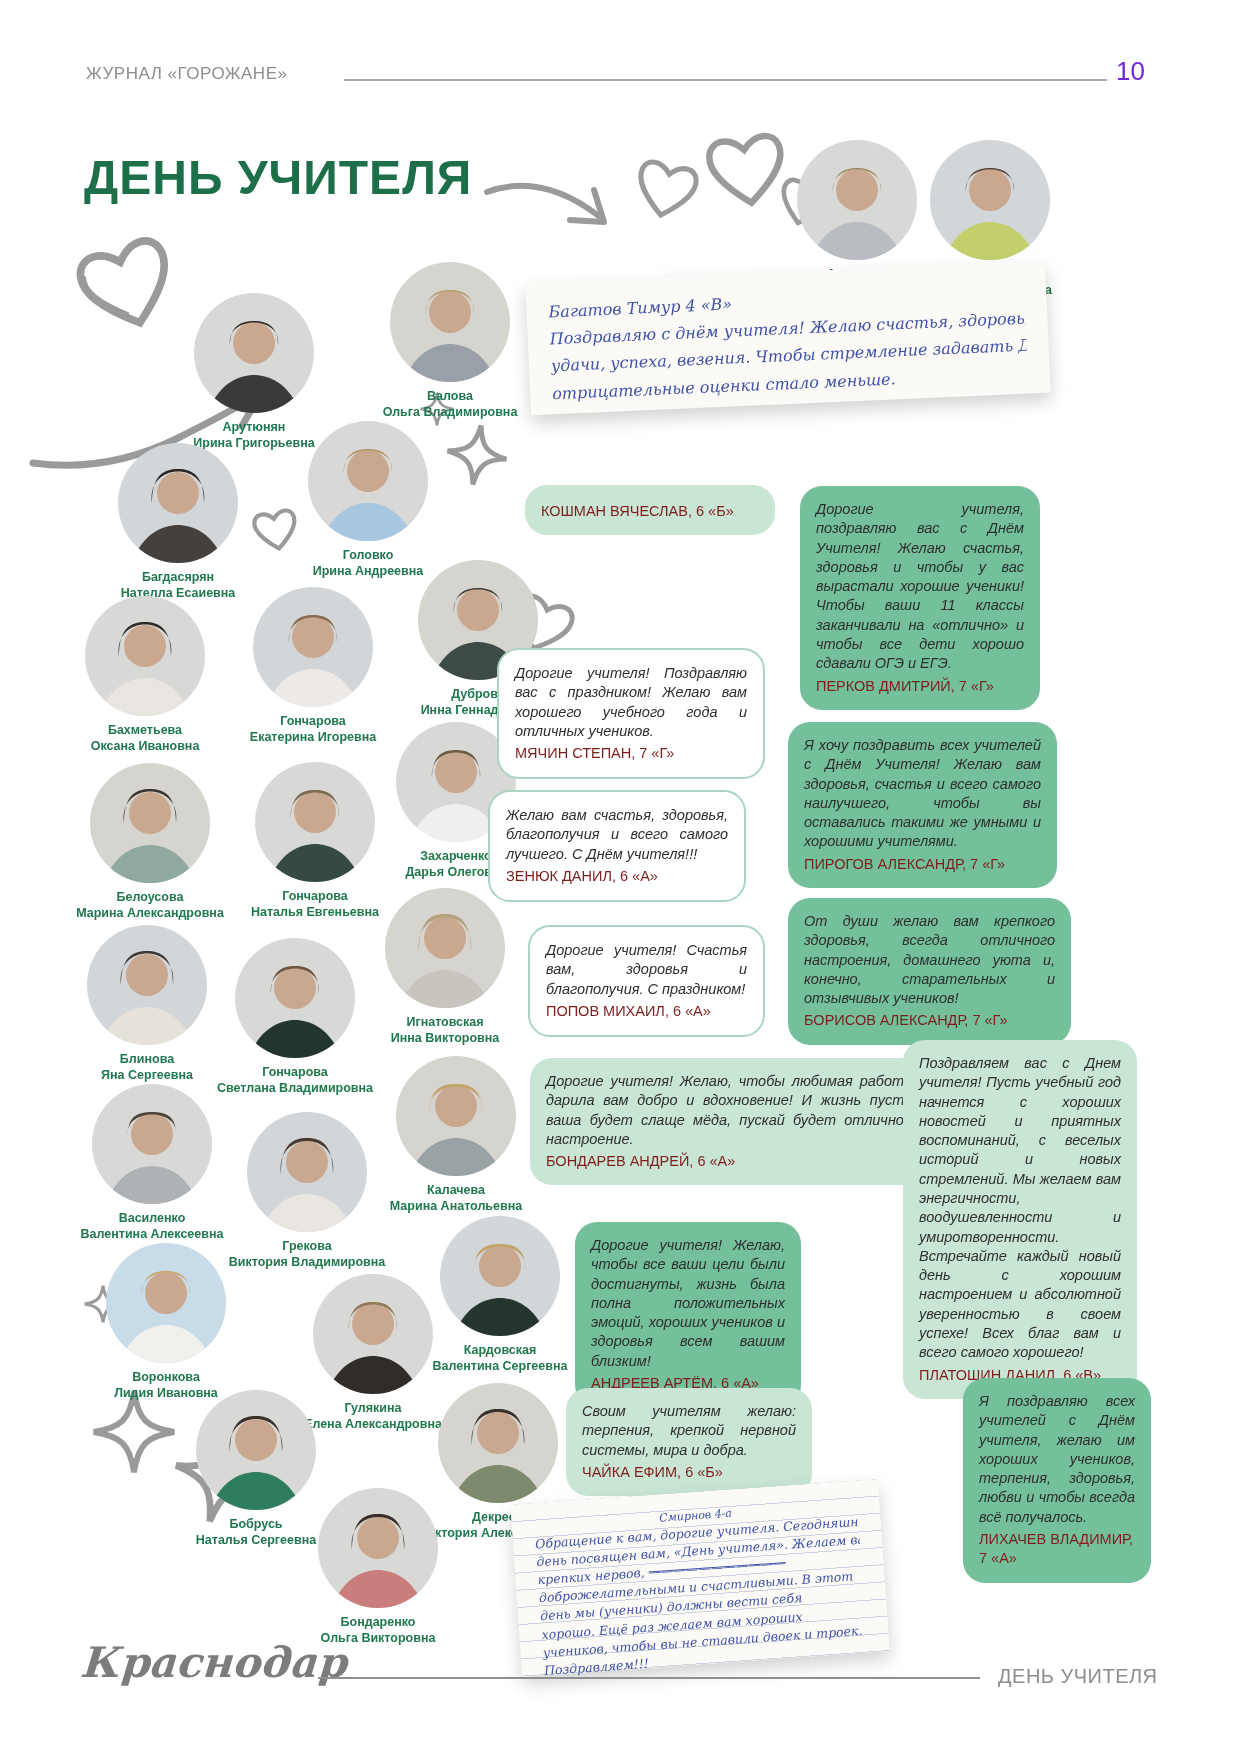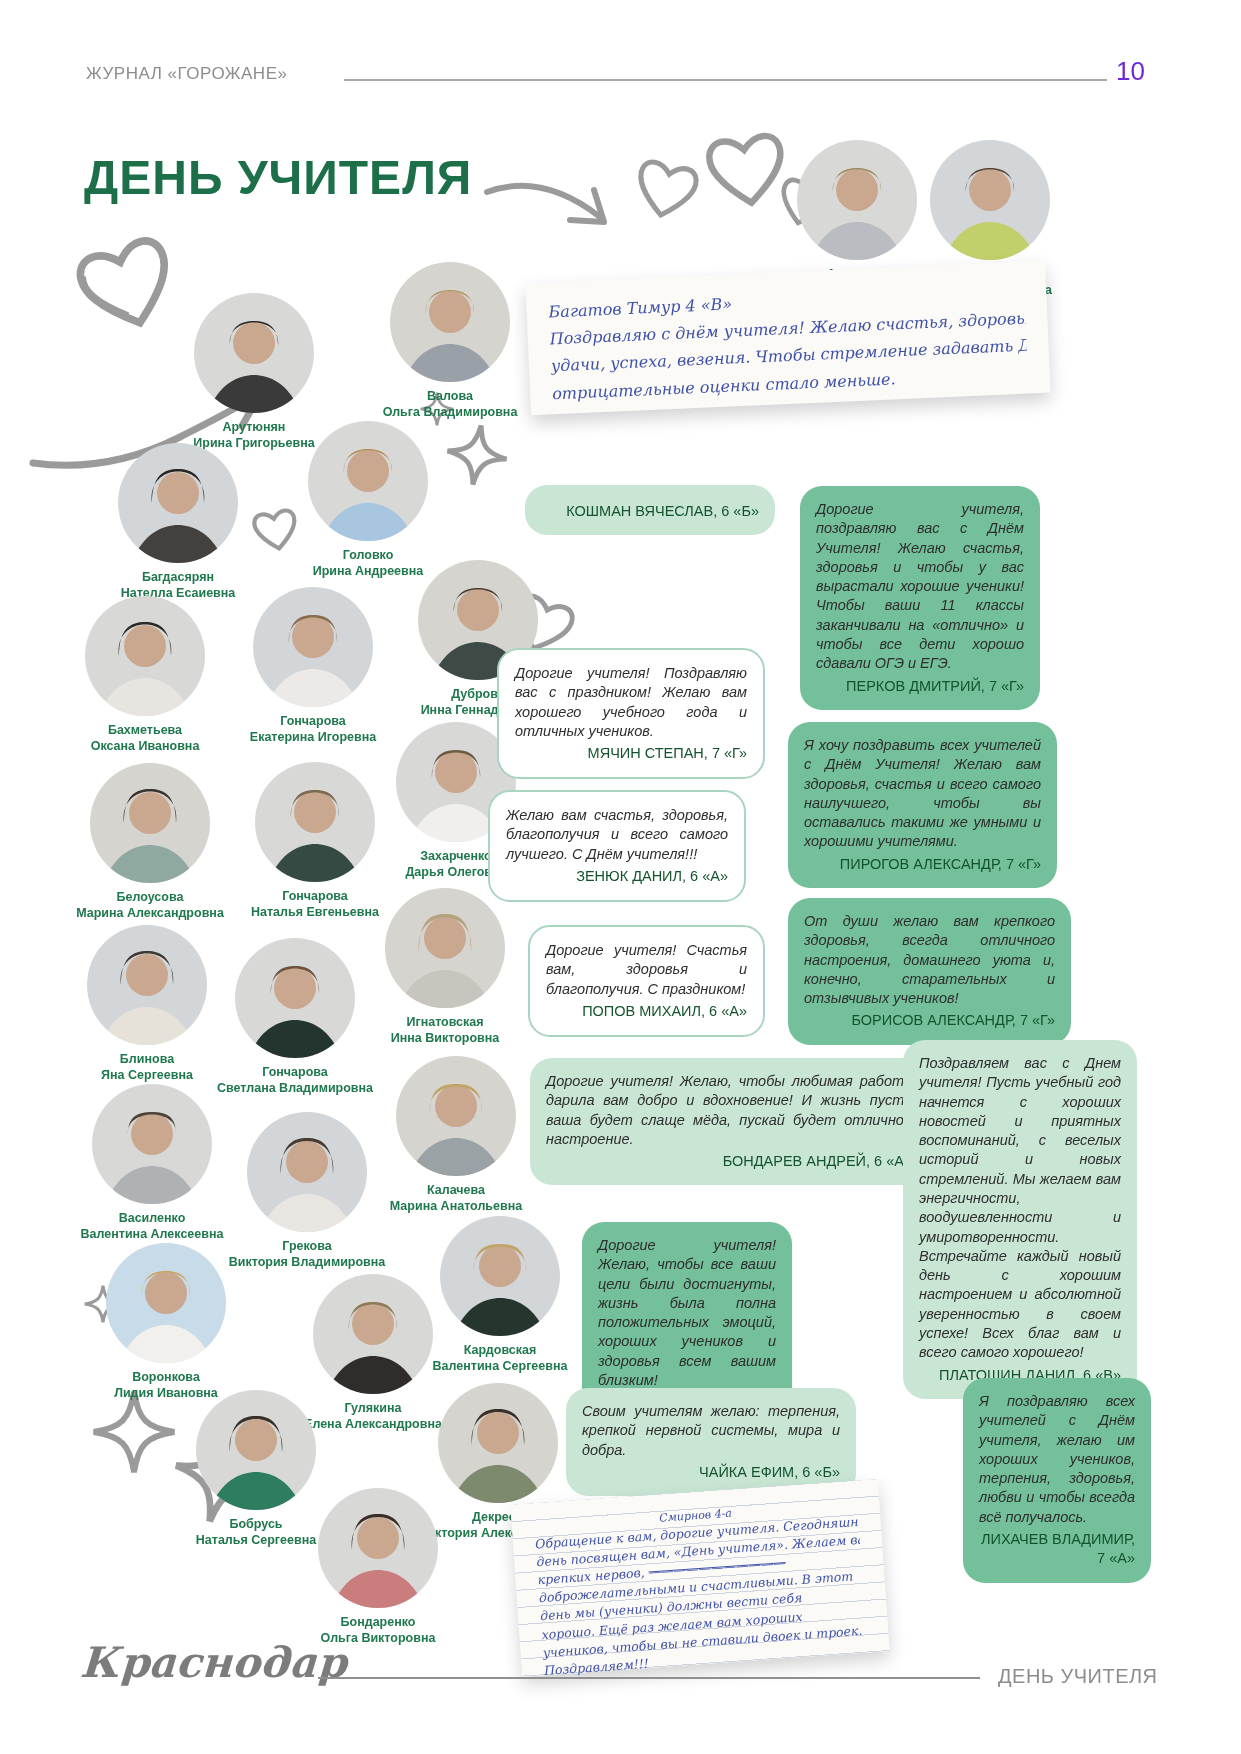--- a/index.html
+++ b/index.html
@@ -23,21 +23,21 @@
   .photo svg{display:block;width:100%;height:100%;}
   .tname{position:absolute;top:126px;left:50%;transform:translateX(-50%);width:230px;
          text-align:center;font-size:12.5px;font-weight:bold;color:#20784e;line-height:1.3;}
   .tname span{display:block;}
   
   .bubble{position:absolute;padding:14px 16px;border-radius:22px;font-style:italic;
           font-size:14.5px;line-height:1.33;color:#2e2e2e;text-align:justify;box-sizing:border-box;}
   .b-light{background:#c9e6d5;}
   .b-solid{background:#74c09b;}
   .b-outline{background:#ffffff;border:2px solid #a9d5c0;}
-  .sig{display:block;text-align:right;font-style:normal;margin-top:3px;color:#14532d;}
+  .sig{display:block;text-align:left;font-style:normal;margin-top:3px;color:#7f1d1d;}
   
   .note{position:absolute;background:#fbfaf6;box-shadow:0 8px 18px rgba(0,0,0,.18);
         font-family:"DejaVu Serif",serif;font-style:italic;color:#3f51a8;padding:16px 22px;box-sizing:border-box;}
   .note .nline{white-space:nowrap;overflow:hidden;}
   .note1{left:528px;top:272px;width:520px;height:132px;transform:rotate(-2.5deg);font-size:16px;line-height:1.7;}
   .note2{left:516px;top:1492px;width:368px;height:172px;transform:rotate(-4deg);font-size:12.5px;line-height:1.45;
          background-image:repeating-linear-gradient(#fbfaf6 0 16.2px,#cdd3e0 16.2px 17.2px);}
   .note2 .ntitle{font-size:11px;text-align:center;}
   .struck{text-decoration:line-through;}
   
@@ -449,25 +449,25 @@
     <span class="sig">ЗЕНЮК ДАНИЛ, 6 «А»</span>
   </div>
   <div class="bubble b-outline" style="left:528px;top:925px;width:237px;">
     <span>Дорогие учителя! Счастья вам, здоровья и благополучия. С праздником!</span>
     <span class="sig">ПОПОВ МИХАИЛ, 6 «А»</span>
   </div>
   <div class="bubble b-light" style="left:530px;top:1058px;width:398px;">
     <span>Дорогие учителя! Желаю, чтобы любимая работа дарила вам добро и вдохновение! И жизнь пусть ваша будет слаще мёда, пускай будет отличное настроение.</span>
     <span class="sig">БОНДАРЕВ АНДРЕЙ, 6 «А»</span>
   </div>
-  <div class="bubble b-solid" style="left:575px;top:1222px;width:210px;margin-left:7px;">
+  <div class="bubble b-solid" style="left:575px;top:1222px;width:226px;">
     <span>Дорогие учителя! Желаю, чтобы все ваши цели были достигнуты, жизнь была полна положительных эмоций, хороших учеников и здоровья всем вашим близким!</span>
     <span class="sig">АНДРЕЕВ АРТЁМ, 6 «А»</span>
   </div>
-  <div class="bubble b-light" style="left:566px;top:1388px;width:290px;">
+  <div class="bubble b-light" style="left:566px;top:1388px;width:246px;">
     <span>Своим учителям желаю: терпения, крепкой нервной системы, мира и добра.</span>
     <span class="sig">ЧАЙКА ЕФИМ, 6 «Б»</span>
   </div>
 
   <div class="bubble b-solid" style="left:800px;top:486px;width:240px;">
     <span>Дорогие учителя, поздравляю вас с Днём Учителя! Желаю счастья, здоровья и чтобы у вас вырастали хорошие ученики! Чтобы ваши 11 классы заканчивали на «отлично» и чтобы все дети хорошо сдавали ОГЭ и ЕГЭ.</span>
     <span class="sig">ПЕРКОВ ДМИТРИЙ, 7 «Г»</span>
   </div>
   <div class="bubble b-solid" style="left:788px;top:722px;width:269px;">
     <span>Я хочу поздравить всех учителей с Днём Учителя! Желаю вам здоровья, счастья и всего самого наилучшего, чтобы вы оставались такими же умными и хорошими учителями.</span>

